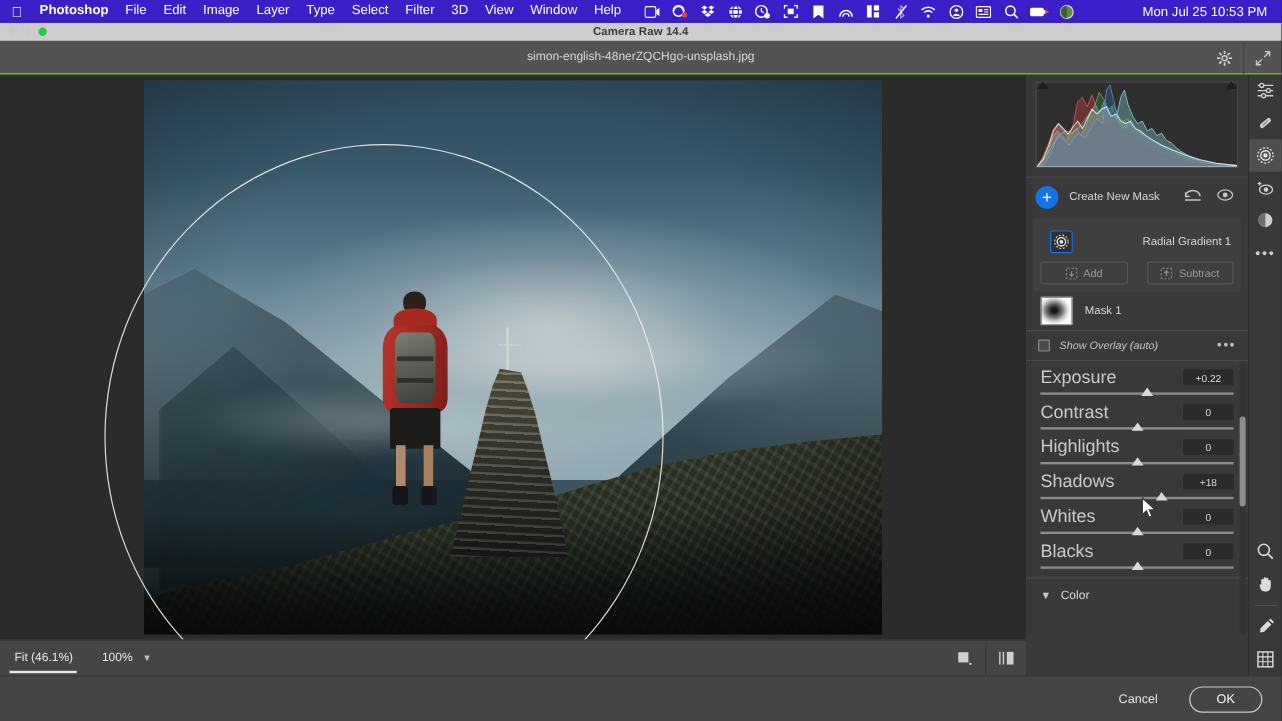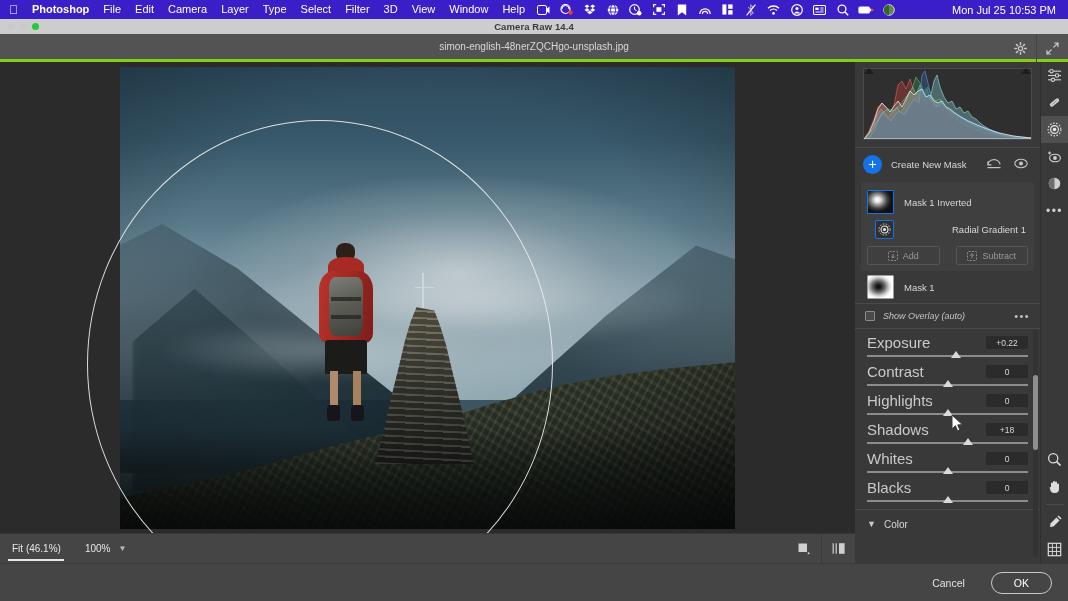--- a/index.html
+++ b/index.html
@@ -42,21 +42,21 @@
   .tl.green { background: #28c840; }
   .win-title {
     position: absolute; left: 0; right: 0; text-align: center;
     font-size: 9.5px; color: #3a3a3a; font-weight: bold; letter-spacing: .1px;
   }
 
   
   .apptop {
     position: absolute; top: 34px; left: 0; width: 1068px; height: 28px;
     background: #535353; display: flex; align-items: center; z-index: 30;
-    border-bottom: 3px solid #84cc16;
+    border-bottom: 1px solid #84cc16;
   }
   .filename {
     position: absolute; left: 0; right: 0; text-align: center;
     font-size: 10px; color: #d8d8d8;
   }
   .apptop-right { position: absolute; right: 0; top: 0; height: 28px; display: flex; align-items: center; }
   .apptop-btn {
     width: 32px; height: 28px; display: flex; align-items: center; justify-content: center;
     color: #c9c9c9;
   }
@@ -314,21 +314,21 @@
 </head>
 <body>
 
 <div id="root">
 
   <div class="menubar">
     <div class="apple-logo"></div>
     <div class="menu-item bold">Photoshop</div>
     <div class="menu-item">File</div>
     <div class="menu-item">Edit</div>
-    <div class="menu-item">Camera</div>
+    <div class="menu-item">Image</div>
     <div class="menu-item">Layer</div>
     <div class="menu-item">Type</div>
     <div class="menu-item">Select</div>
     <div class="menu-item">Filter</div>
     <div class="menu-item">3D</div>
     <div class="menu-item">View</div>
     <div class="menu-item">Window</div>
     <div class="menu-item">Help</div>
 
     <div class="menubar-right">
@@ -573,24 +573,20 @@
         <span>
           <svg width="14" height="11" viewBox="0 0 14 11">
               <ellipse cx="7" cy="5.5" rx="6.2" ry="4.2" fill="none" stroke="#c4c4c4" stroke-width="1.1"></ellipse>
               <circle cx="7" cy="5.5" r="2" fill="#c4c4c4"></circle>
             </svg>
         </span>
       </div>
     </div>
 
     <div class="mask-group">
-      <div class="mask-row">
-        <div class="mask-thumb"></div>
-        <div class="mask-label">Mask 1 Inverted</div>
-      </div>
       <div class="sub-row">
         <div class="sub-thumb">
           <svg width="13" height="13" viewBox="0 0 13 13">
               <circle cx="6.5" cy="6.5" r="5.6" fill="none" stroke="#cfcfcf" stroke-width="1" stroke-dasharray="1.5 1.5"></circle>
               <circle cx="6.5" cy="6.5" r="3.5" fill="none" stroke="#e8e8e8" stroke-width="1.1"></circle>
               <circle cx="6.5" cy="6.5" r="1.6" fill="#e8e8e8"></circle>
             </svg>
         </div>
         <div class="sub-label">Radial Gradient 1</div>
       </div>

